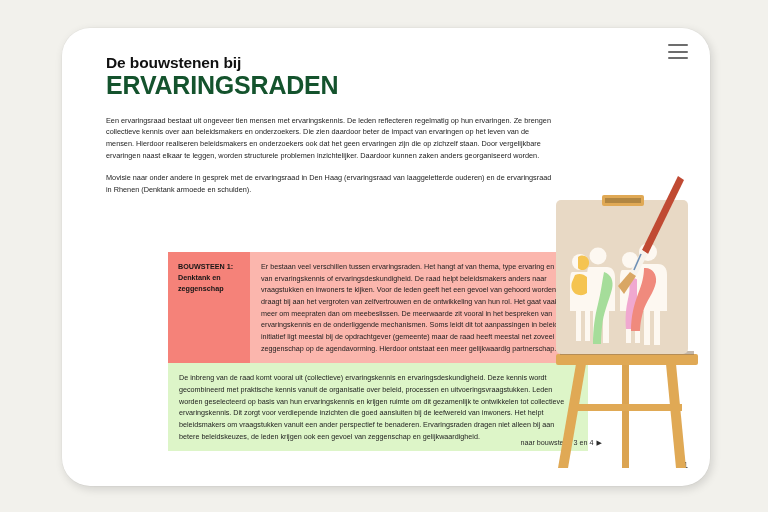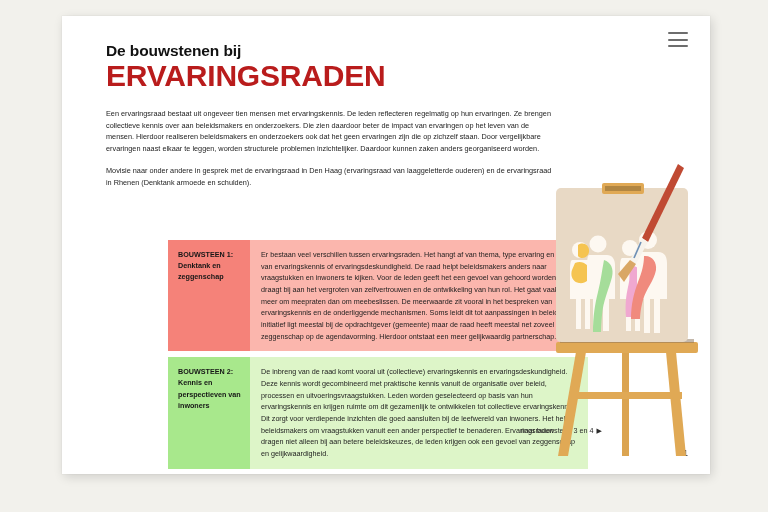--- a/index.html
+++ b/index.html
@@ -6,53 +6,54 @@
   body{
     width:768px;height:512px;overflow:hidden;
     background:#f2f2ee;
     font-family:"Liberation Sans","DejaVu Sans",sans-serif;
     -webkit-font-smoothing:antialiased;
   }
   .viewer{position:relative;width:768px;height:512px;background:#f2f1ec;}
 
   
   .page{
-    position:absolute;left:62px;top:16px;width:648px;height:458px;
+    position:absolute;left:62px;top:28px;width:648px;height:458px;
     background:#ffffff;
     box-shadow:2px 3px 10px rgba(0,0,0,.14), 0 0 0 .5px rgba(0,0,0,.04);
+    border-radius:28px;
   }
 
   
   .hamburger{
     position:absolute;right:22px;top:16px;width:20px;height:15px;
     display:flex;flex-direction:column;justify-content:space-between;cursor:pointer;
   }
   .hamburger i{display:block;height:2px;background:#6d6d6d;border-radius:1px;}
 
   
   .content{position:absolute;left:44px;top:26px;width:450px;}
   .kicker{
     font-size:15.5px;font-weight:700;color:#111;letter-spacing:-.1px;line-height:1.1;
     margin:0 0 1px 0;
   }
   .title{
-    font-size:30px;font-weight:700;color:#b91c1c;letter-spacing:-.2px;line-height:1.06;
+    font-size:25px;font-weight:700;color:#14532d;letter-spacing:-.2px;line-height:1.06;
     margin:0 0 16px 0;
   }
 
   
   .para{
     font-size:7.3px;line-height:1.62;color:#1c1c1c;margin:0 0 10px 0;
     text-align:left;
   }
   .para:last-child{margin-bottom:0;}
 
   
   .blocks{position:absolute;left:106px;top:224px;width:420px;}
-  .block{display:flex;align-items:stretch;margin-bottom:6px;}
+  .block{display:flex;align-items:stretch;}
   .block:last-child{margin-bottom:0;}
   .block-label{
     width:82px;flex:0 0 82px;padding:9px 9px 9px 10px;box-sizing:border-box;
     font-size:7.2px;line-height:1.55;font-weight:700;color:#161616;
   }
   .block-label .lbl-title{display:block;}
   .block-body{
     flex:1;padding:9px 12px 9px 11px;box-sizing:border-box;
     font-size:7.2px;line-height:1.62;color:#1c1c1c;
   }
@@ -99,24 +100,20 @@
 
       <div class="block block-1">
         <div class="block-label">
           <span class="lbl-title">BOUWSTEEN 1:</span>
           <span>Denktank en zeggenschap</span>
         </div>
         <div class="block-body">Er bestaan veel verschillen tussen ervaringsraden. Het hangt af van thema, type ervaring en mate van ervaringskennis of ervaringsdeskundigheid. De raad helpt beleidsmakers anders naar vraagstukken en inwoners te kijken. Voor de leden geeft het een gevoel van gehoord worden. Het draagt bij aan het vergroten van zelfvertrouwen en de ontwikkeling van hun rol. Het gaat vaak meer om meepraten dan om meebeslissen. De meerwaarde zit vooral in het bespreken van ervaringskennis en de onderliggende mechanismen. Soms leidt dit tot aanpassingen in beleid. Het initiatief ligt meestal bij de opdrachtgever (gemeente) maar de raad heeft meestal net zoveel zeggenschap op de agendavorming. Hierdoor ontstaat een meer gelijkwaardig partnerschap.</div>
       </div>
 
       <div class="block block-2">
-        <div class="block-label">
-          <span class="lbl-title">BOUWSTEEN 2:</span>
-          <span>Kennis en perspectieven van inwoners</span>
-        </div>
         <div class="block-body">De inbreng van de raad komt vooral uit (collectieve) ervaringskennis en ervaringsdeskundigheid. Deze kennis wordt gecombineerd met praktische kennis vanuit de organisatie over beleid, processen en uitvoeringsvraagstukken. Leden worden geselecteerd op basis van hun ervaringskennis en krijgen ruimte om dit gezamenlijk te ontwikkelen tot collectieve ervaringskennis. Dit zorgt voor verdiepende inzichten die goed aansluiten bij de leefwereld van inwoners. Het helpt beleidsmakers om vraagstukken vanuit een ander perspectief te benaderen. Ervaringsraden dragen niet alleen bij aan betere beleidskeuzes, de leden krijgen ook een gevoel van zeggenschap en gelijkwaardigheid.</div>
       </div>
 
     </div>
 
     <div class="next-link">
       <span>naar bouwsteen 3 en 4</span><span class="arrow">▶</span>
     </div>
 
     <div class="page-number">11</div>

